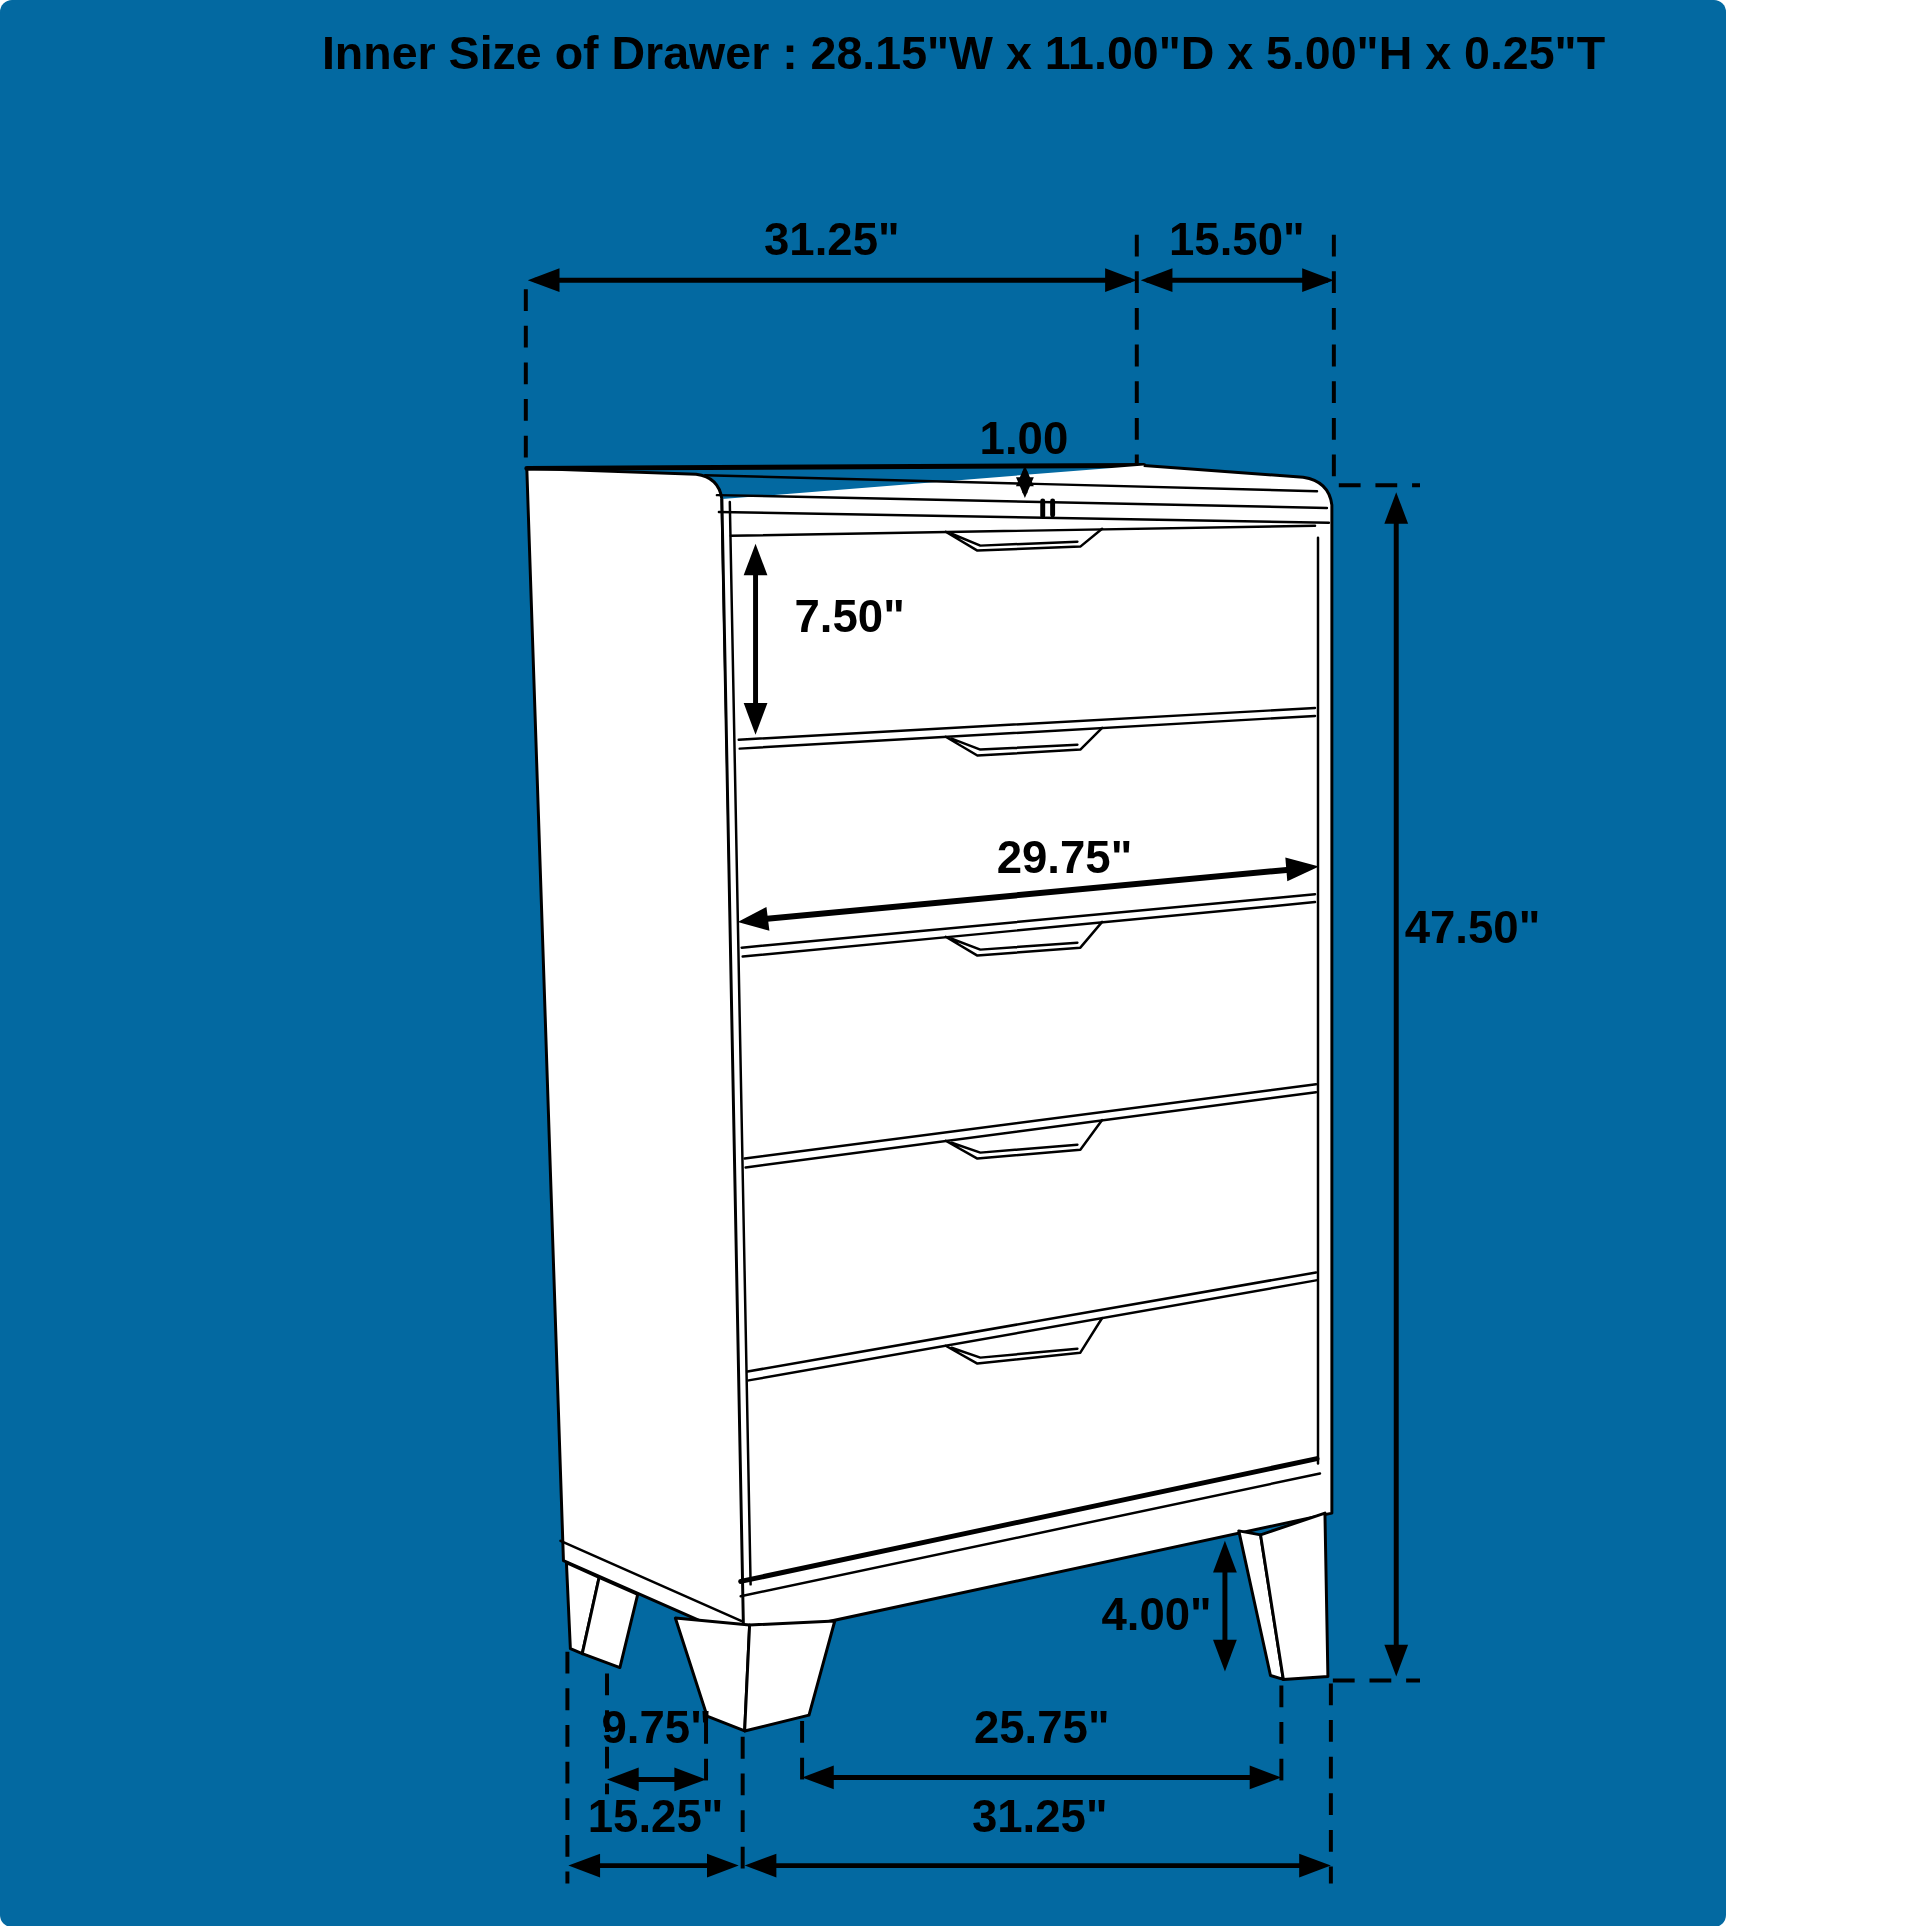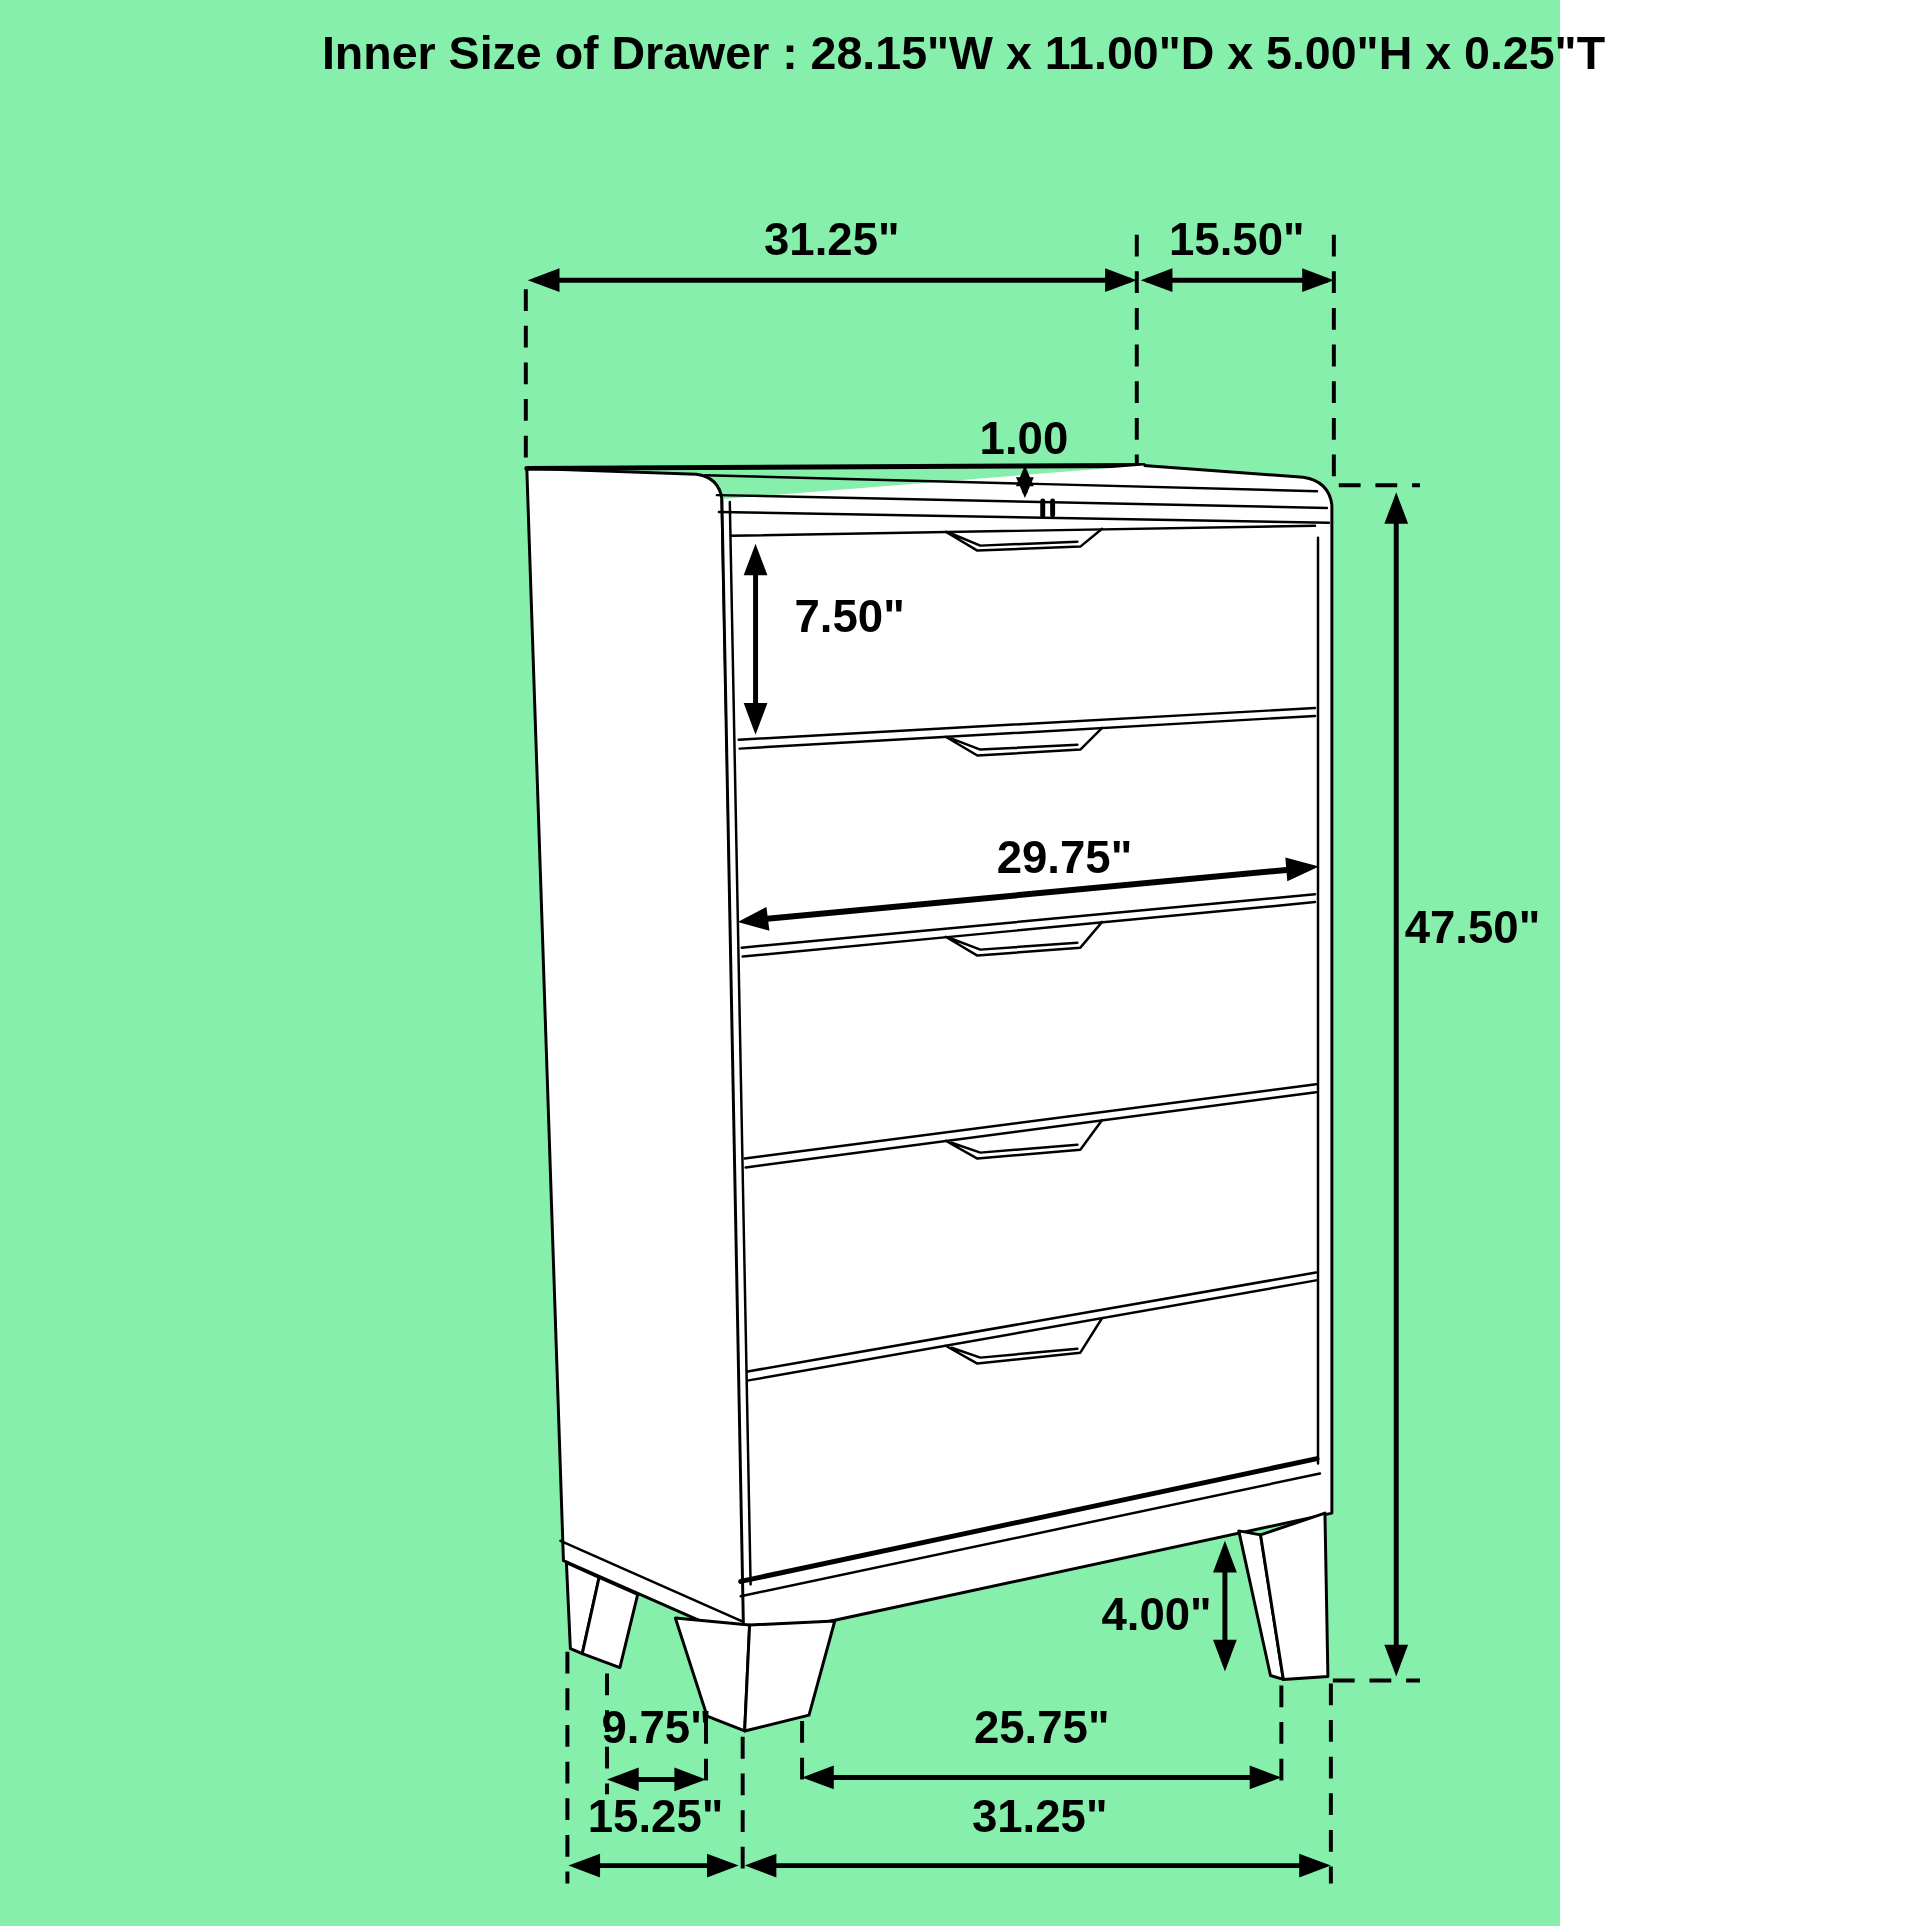--- a/index.html
+++ b/index.html
@@ -1,17 +1,17 @@
 <!DOCTYPE html>
 <html><head>
 <meta charset="utf-8">
 <style>
   html,body{margin:0;padding:0;background:#fff;}
-  .page{width:1560px;height:1927px;position:relative;background:#86efac;
-        font-family:"Liberation Sans",sans-serif;}
+  .page{width:1726px;height:1927px;position:relative;background:#0369a1;
+        font-family:"Liberation Sans",sans-serif;border-radius:12px;}
   svg{position:absolute;top:0;left:0;}
   .ln{stroke:#000;fill:none;stroke-width:2.5;stroke-linecap:round;stroke-linejoin:round;}
   .lnthick{stroke:#000;fill:none;stroke-width:5;stroke-linecap:round;stroke-linejoin:round;}
   .outline{stroke:#000;fill:#fff;stroke-width:3;stroke-linejoin:round;}
   .dim{stroke:#000;fill:none;stroke-width:5;}
   .dimthick{stroke:#000;fill:none;stroke-width:6;}
   .ext{stroke:#000;fill:none;stroke-width:4;stroke-dasharray:22 15;}
   .ah{fill:#000;stroke:none;}
   .dimtext{font-family:"Liberation Sans",sans-serif;font-weight:bold;font-size:46px;fill:#000;}
   .titletext{font-family:"Liberation Sans",sans-serif;font-weight:bold;font-size:47px;fill:#000;}

